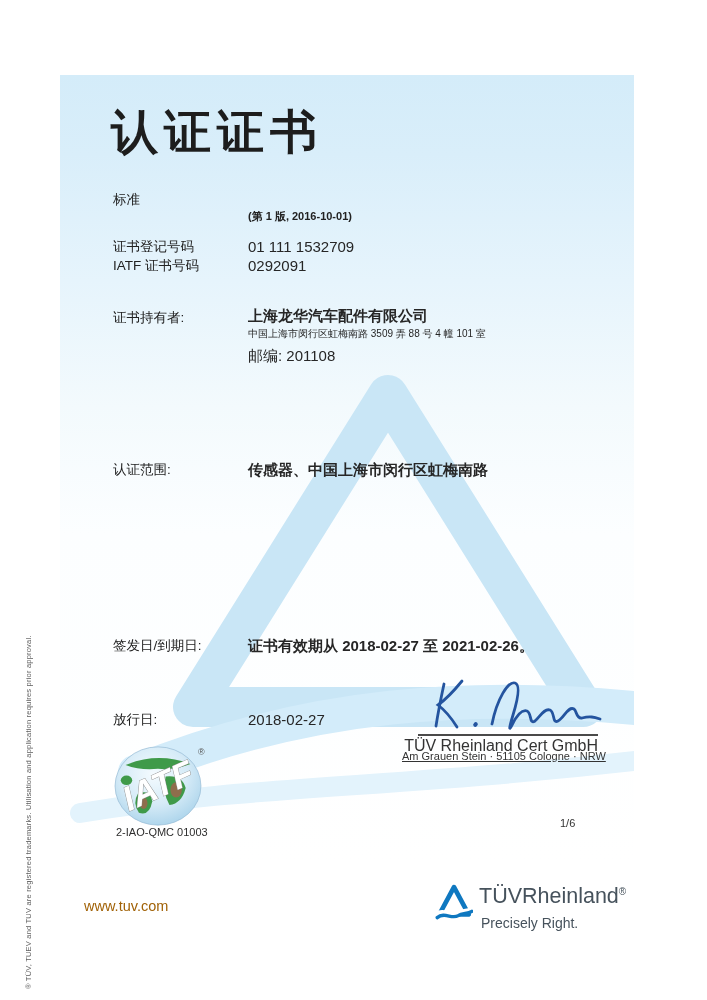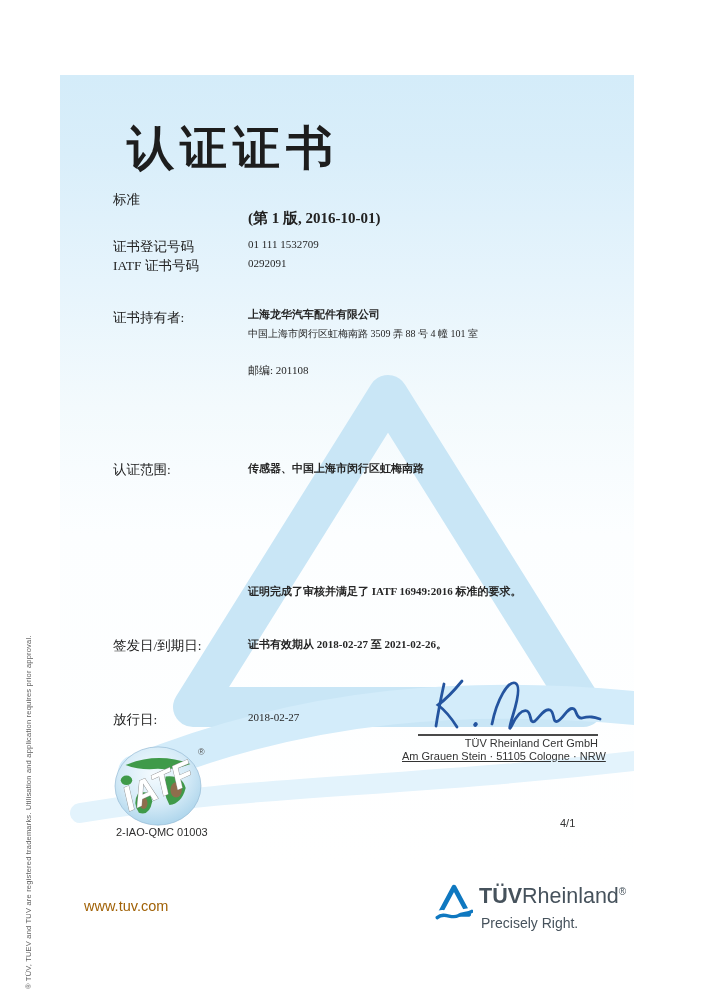--- a/index.html
+++ b/index.html
@@ -5,41 +5,41 @@
   html,body{margin:0;padding:0;background:#ffffff;}
   .canvas{
     position:relative;width:707px;height:1000px;background:#ffffff;overflow:hidden;
     font-family:"Liberation Sans","DejaVu Sans",sans-serif;color:#2c2c2c;
   }
   .panel{
     position:absolute;left:60px;top:75px;width:574px;height:790px;z-index:0;
     background:linear-gradient(180deg,#d4ecf9 0%,#d9eefa 10%,#e6f4fc 26%,#f3fafd 42%,#fcfeff 58%,#ffffff 100%);
   }
   .watermark{position:absolute;left:60px;top:75px;z-index:1;pointer-events:none;}
-  .txt{position:absolute;z-index:2;white-space:nowrap;font-family:Liberation Serif, serif;}
+  .txt{position:absolute;z-index:2;white-space:nowrap;}
   .title{
-    position:absolute;left:111px;top:101px;z-index:2;margin:16px;
+    position:absolute;left:111px;top:101px;z-index:2;margin:0;
     font-size:47px;font-weight:700;letter-spacing:6px;color:#1d1d1d;
   }
   .lbl{left:113px;font-size:13.5px;color:#222;}
-  .val{left:248px;font-size:11px;color:#262626;}
+  .val{left:248px;font-size:15px;color:#262626;}
   .b{font-weight:700;}
   .std{font-size:20px;font-weight:700;color:#1d1d1d;}
-  .std-ed{font-size:15px;font-weight:700;color:#222;}
+  .std-ed{font-size:11px;font-weight:700;color:#222;}
   .sig-svg{position:absolute;left:418px;top:672px;z-index:3;}
   .sig-line{position:absolute;left:418px;top:734px;width:180px;height:1.5px;background:#4a4a4a;z-index:2;}
-  .sig-org{position:absolute;left:402px;top:737px;width:196px;text-align:right;font-size:11px;color:#333;z-index:2;white-space:nowrap;}
+  .sig-org{position:absolute;left:402px;top:737px;width:196px;text-align:right;font-size:16px;color:#333;z-index:2;white-space:nowrap;}
   .sig-addr{position:absolute;left:402px;top:750px;width:196px;text-align:right;font-size:11px;color:#333;z-index:2;white-space:nowrap;text-decoration:underline;}
   .iatf-svg{position:absolute;left:110px;top:744px;z-index:2;}
   .iatf-reg{position:absolute;left:198px;top:747px;font-size:9px;color:#555;z-index:3;}
   .iatf-code{position:absolute;left:116px;top:826px;font-size:11px;color:#2e2e2e;z-index:2;}
   .pageno{position:absolute;left:560px;top:817px;font-size:11px;color:#333;z-index:2;}
   .site{position:absolute;left:84px;top:898px;font-size:14.5px;color:#a16207;z-index:2;}
   .brand{position:absolute;left:479px;top:884px;font-size:21.5px;color:#46525c;z-index:2;white-space:nowrap;}
-  .brand .bb{font-weight:700;}
+  .brand .bb{font-weight:400;}
   .brand sup{font-size:10px;}
   .tagline{position:absolute;left:481px;top:915px;font-size:14px;color:#46525c;z-index:2;}
   .tuv-logo{position:absolute;left:435px;top:883px;z-index:2;}
   .sidenote{
     position:absolute;left:24px;top:989px;z-index:2;
     transform:rotate(-90deg);transform-origin:0 0;
     font-size:7.5px;color:#606060;letter-spacing:0.2px;white-space:nowrap;
   }
 </style>
 </head>
@@ -61,26 +61,25 @@
   <span class="txt val std-ed" style="top:209px">(第 1 版, 2016-10-01)</span>
 
   <span class="txt lbl" style="top:238px">证书登记号码</span>
   <span class="txt val" style="top:238px">01 111 1532709</span>
   <span class="txt lbl" style="top:257px">IATF 证书号码</span>
   <span class="txt val" style="top:257px">0292091</span>
 
   <span class="txt lbl" style="top:309px">证书持有者:</span>
   <span class="txt val b" style="top:307px">上海龙华汽车配件有限公司</span>
   <span class="txt val" style="top:327px;font-size:10px">中国上海市闵行区虹梅南路 3509 弄 88 号 4 幢 101 室</span>
-  <span class="txt val" style="top:363px">邮编: 201108</span>
+  <span class="txt val" style="top:347px">邮编: 201108</span>
 
   <span class="txt lbl" style="top:461px">认证范围:</span>
   <span class="txt val b" style="top:461px">传感器、中国上海市闵行区虹梅南路</span>
 
-  <span class="txt val b" style="top:584px">证明完成了审核并满足了 IATF 16949:2016 标准的要求。</span>
 
   <span class="txt lbl" style="top:637px">签发日/到期日:</span>
   <span class="txt val b" style="top:637px">证书有效期从 2018-02-27 至 2021-02-26。</span>
 
   <span class="txt lbl" style="top:711px">放行日:</span>
   <span class="txt val" style="top:711px">2018-02-27</span>
 
   <svg class="sig-svg" width="185" height="62" viewBox="0 0 185 62">
     <g fill="none" stroke="#24549f" stroke-width="2.8" stroke-linecap="round">
       <path d="M26,12 C23,26 20,41 18,54"></path>
@@ -106,21 +105,21 @@
     <path d="M58,34 Q75,32 79,46 Q75,62 62,64 Q54,50 58,34 Z" fill="#3f9a49"></path>
     <ellipse cx="69" cy="48" rx="6" ry="8" fill="#8f6d4c"></ellipse>
     <path d="M29,52 Q42,47 44,60 Q41,76 30,72 Q23,61 29,52 Z" fill="#3f9a49"></path>
     <ellipse cx="35" cy="62" rx="4" ry="6" fill="#8f6d4c"></ellipse>
     <ellipse cx="17" cy="38" rx="6" ry="5" fill="#3f9a49"></ellipse>
     <text x="50" y="56" text-anchor="middle" transform="rotate(-24 50 44)" font-family="Liberation Sans, DejaVu Sans, sans-serif" font-size="36" font-weight="bold" font-style="italic" fill="#ffffff" stroke="#8a8a8a" stroke-width="0.9" paint-order="stroke">IATF</text>
   </svg>
   <span class="iatf-reg">®</span>
   <span class="iatf-code">2-IAO-QMC 01003</span>
 
-  <span class="pageno">4/1</span>
+  <span class="pageno">1/6</span>
 
   <span class="site">www.tuv.com</span>
 
   <svg class="tuv-logo" width="38" height="42" viewBox="0 0 36 40">
     <path d="M18,4 L32,30 L4,30 Z" fill="none" stroke="#0f78c0" stroke-width="4.5" stroke-linejoin="round"></path>
     <path d="M1,30 C8,24 15,33 21,29 C25,26 30,28 35,25" fill="none" stroke="#ffffff" stroke-width="4.5" stroke-linecap="round"></path>
     <path d="M2,33 C9,27 16,35 22,31 C26,28 31,30 35,27" fill="none" stroke="#0f78c0" stroke-width="3.2" stroke-linecap="round"></path>
   </svg>
 
   <div class="brand"><span class="bb">TÜV</span><span>Rheinland</span><sup>®</sup></div>

